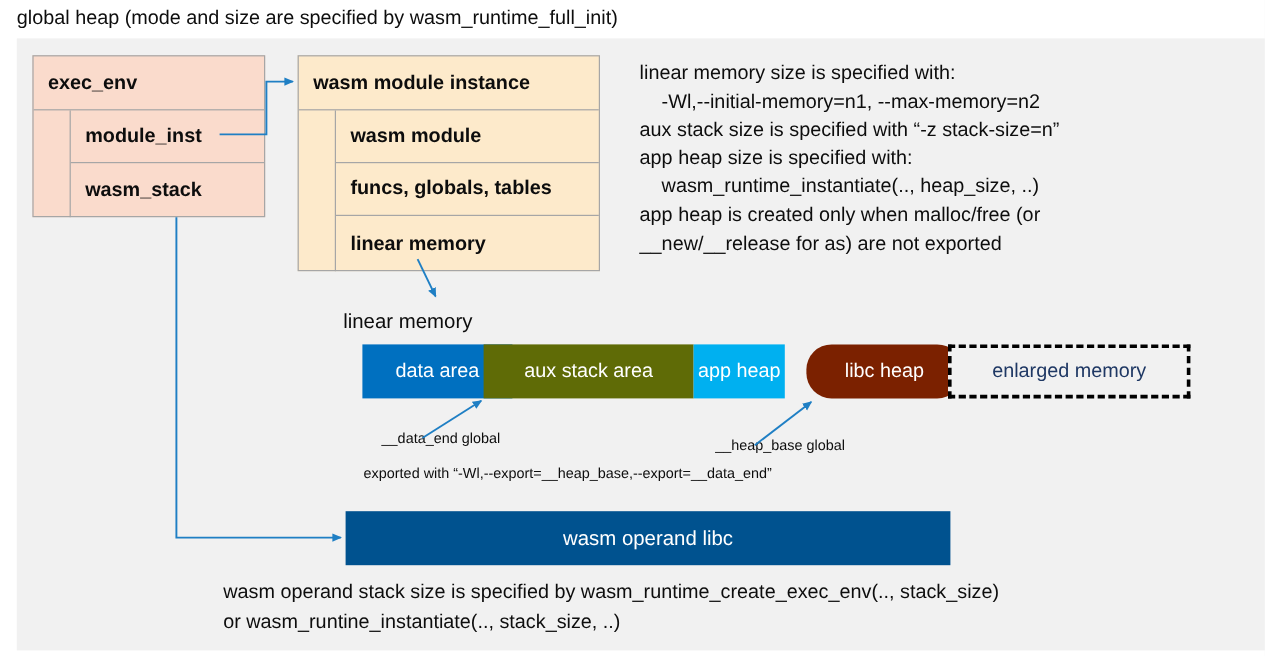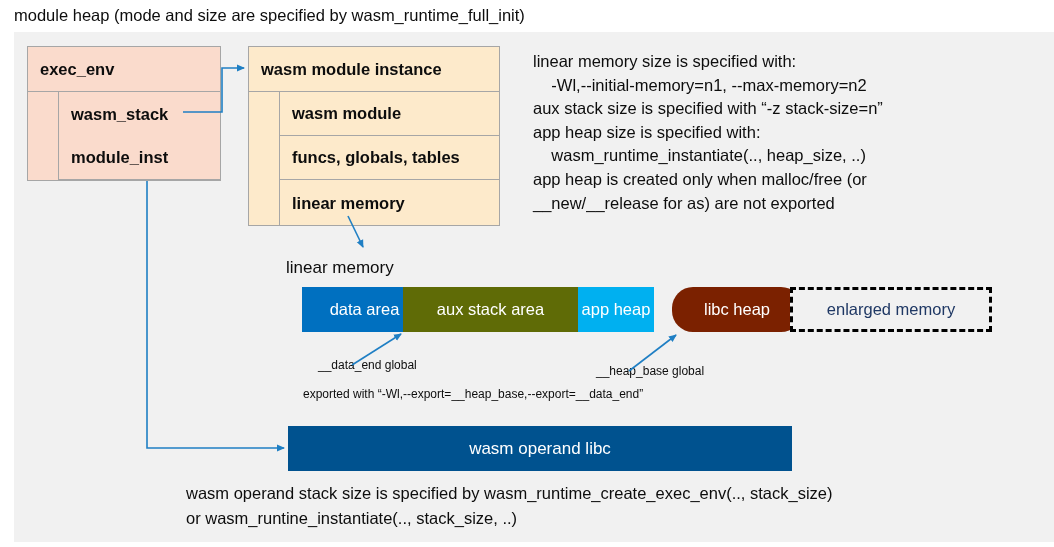--- a/index.html
+++ b/index.html
@@ -91,34 +91,34 @@
   svg.overlay{position:absolute;left:0;top:0;width:1054px;height:547px;
     pointer-events:none;}
 </style>
 </head>
 <body>
 
 <div id="root">
 
   <div class="panel"></div>
 
-  <div class="caption-top">module heap (mode and size are specified by wasm_runtime_full_init)</div>
+  <div class="caption-top">global heap (mode and size are specified by wasm_runtime_full_init)</div>
 
   <div class="box struct" id="exec-env">
     <div class="row hdr">
       <span class="label">exec_env</span>
     </div>
     <div class="subwrap">
       <div class="indent"></div>
       <div class="subcol">
+        <div class="row sub first">
+          <span class="label">module_inst</span>
+        </div>
         <div class="row sub">
           <span class="label">wasm_stack</span>
-        </div>
-        <div class="row sub first">
-          <span class="label">module_inst</span>
         </div>
       </div>
     </div>
   </div>
 
   <div class="box struct" id="wmi">
     <div class="row hdr">
       <span class="label">wasm module instance</span>
     </div>
     <div class="subwrap">

